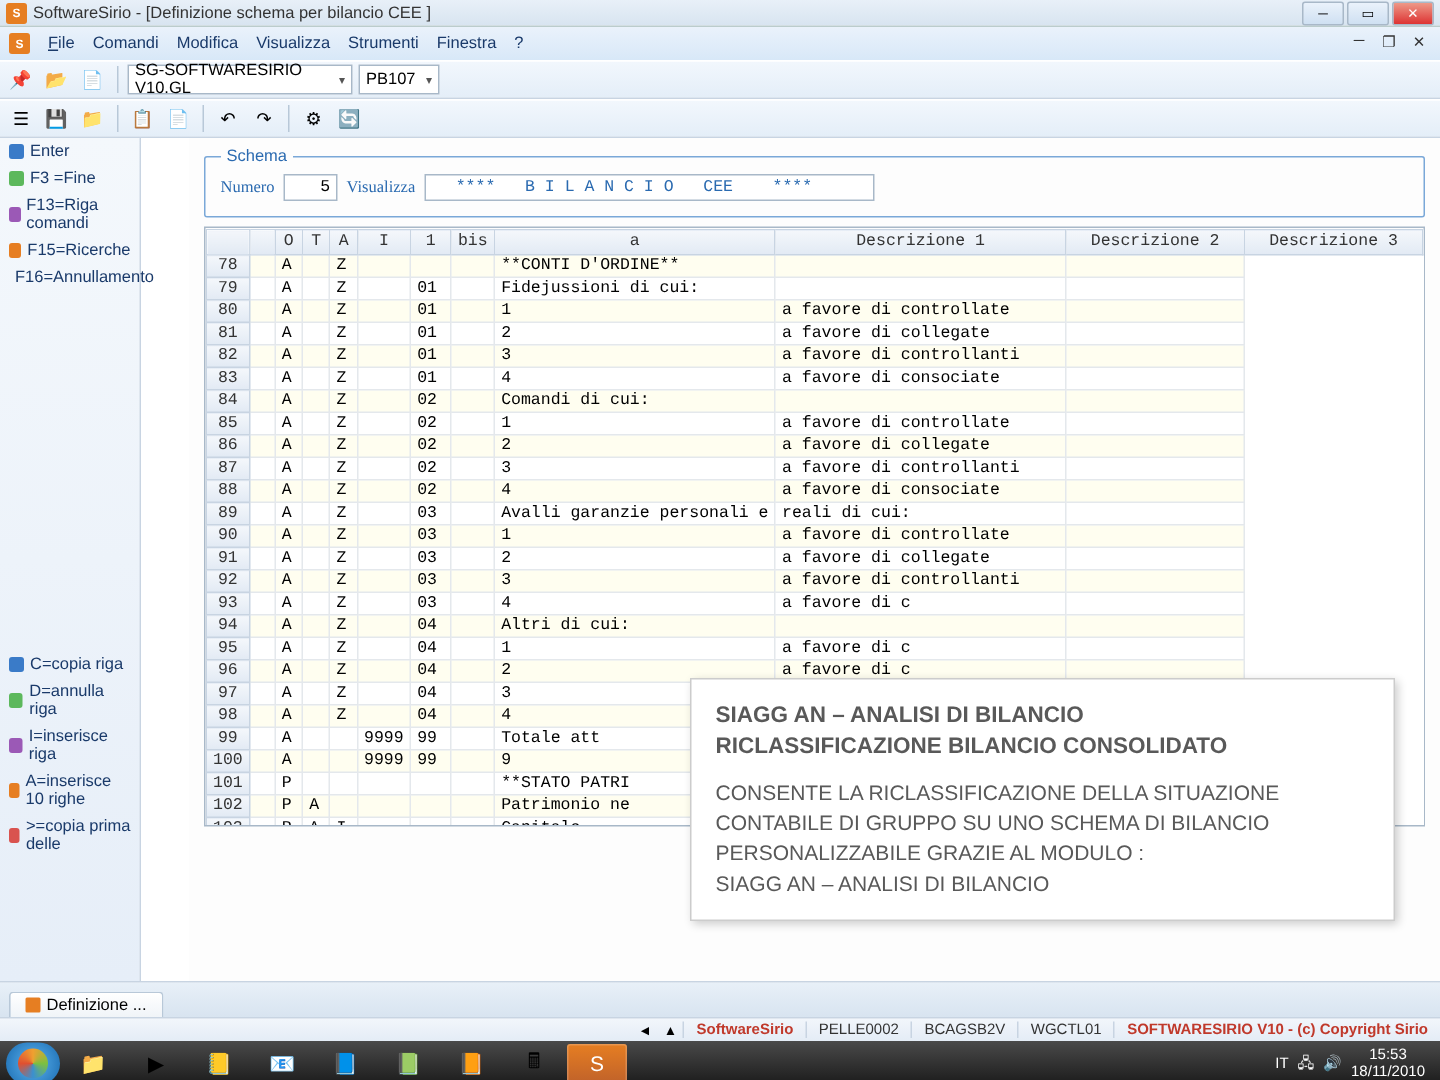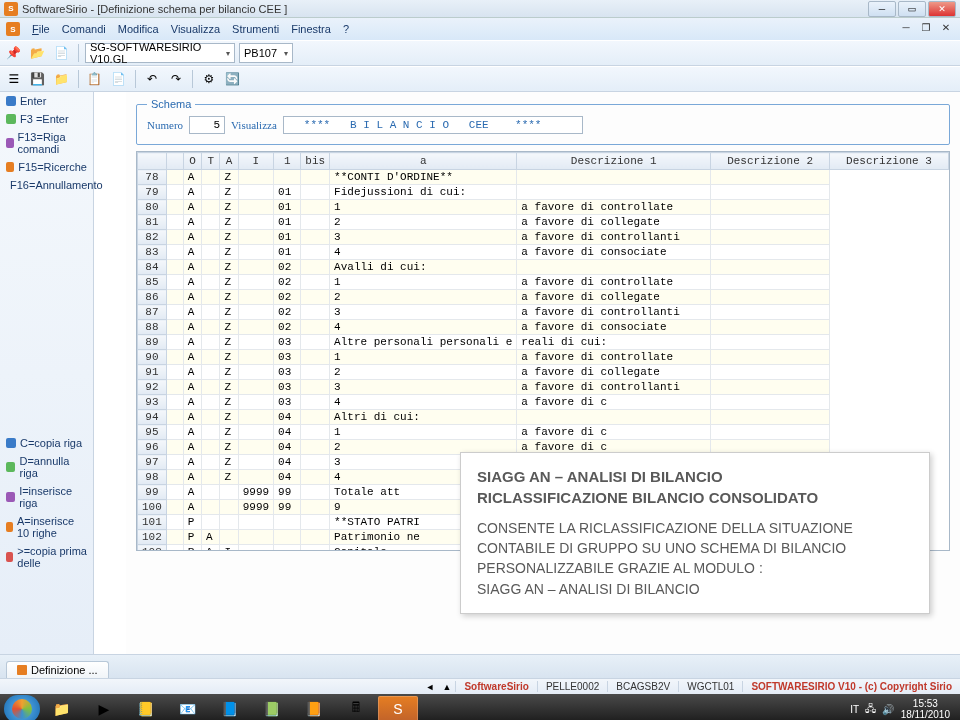--- a/index.html
+++ b/index.html
@@ -135,21 +135,21 @@
 
 <div class="main">
   <div class="sidebar">
     <div id="side-top">
         <div class="side-item">
           <span class="si-icon si-blue"></span>
           <span>Enter</span>
         </div>
         <div class="side-item">
           <span class="si-icon si-green"></span>
-          <span>F3  =Enter</span>
+          <span>F3  =Fine</span>
         </div>
         <div class="side-item">
           <span class="si-icon si-purple"></span>
           <span>F13=Riga comandi</span>
         </div>
         <div class="side-item">
           <span class="si-icon si-orange"></span>
           <span>F15=Ricerche</span>
         </div>
         <div class="side-item">
@@ -292,21 +292,21 @@
             </tr>
             <tr>
               <td class="rowhdr">84</td>
               <td></td>
               <td>A</td>
               <td></td>
               <td>Z</td>
               <td></td>
               <td>02</td>
               <td></td>
-              <td>Avalli di cui:</td>
+              <td>Comandi di cui:</td>
               <td></td>
               <td></td>
             </tr>
             <tr>
               <td class="rowhdr">85</td>
               <td></td>
               <td>A</td>
               <td></td>
               <td>Z</td>
               <td></td>
@@ -357,21 +357,21 @@
             </tr>
             <tr>
               <td class="rowhdr">89</td>
               <td></td>
               <td>A</td>
               <td></td>
               <td>Z</td>
               <td></td>
               <td>03</td>
               <td></td>
-              <td>Altre personali personali e</td>
+              <td>Avalli garanzie personali e</td>
               <td>reali di cui:</td>
               <td></td>
             </tr>
             <tr>
               <td class="rowhdr">90</td>
               <td></td>
               <td>A</td>
               <td></td>
               <td>Z</td>
               <td></td>

